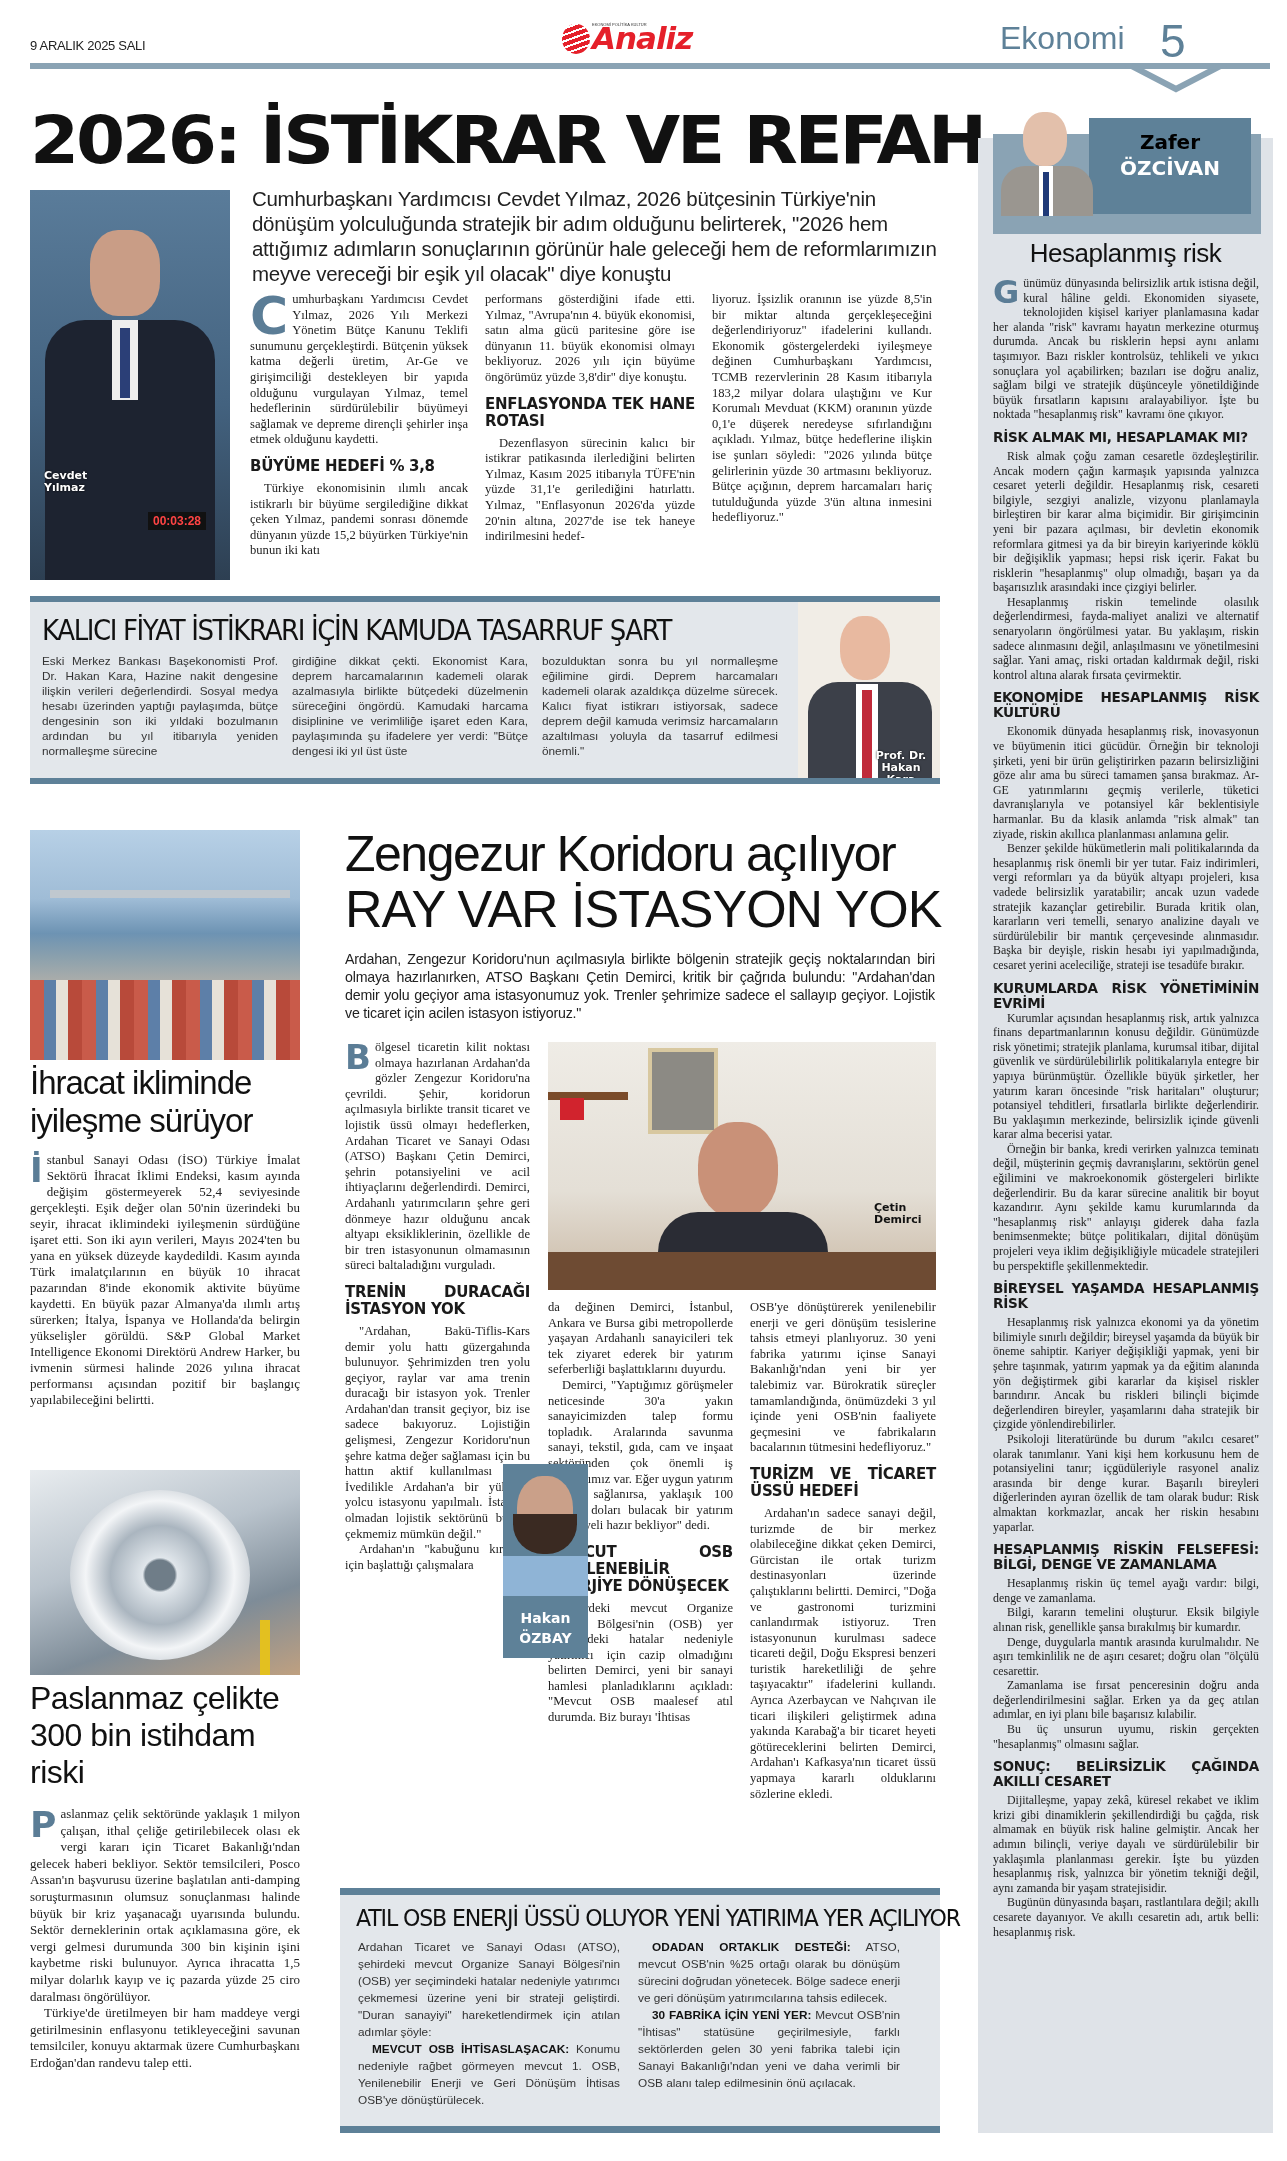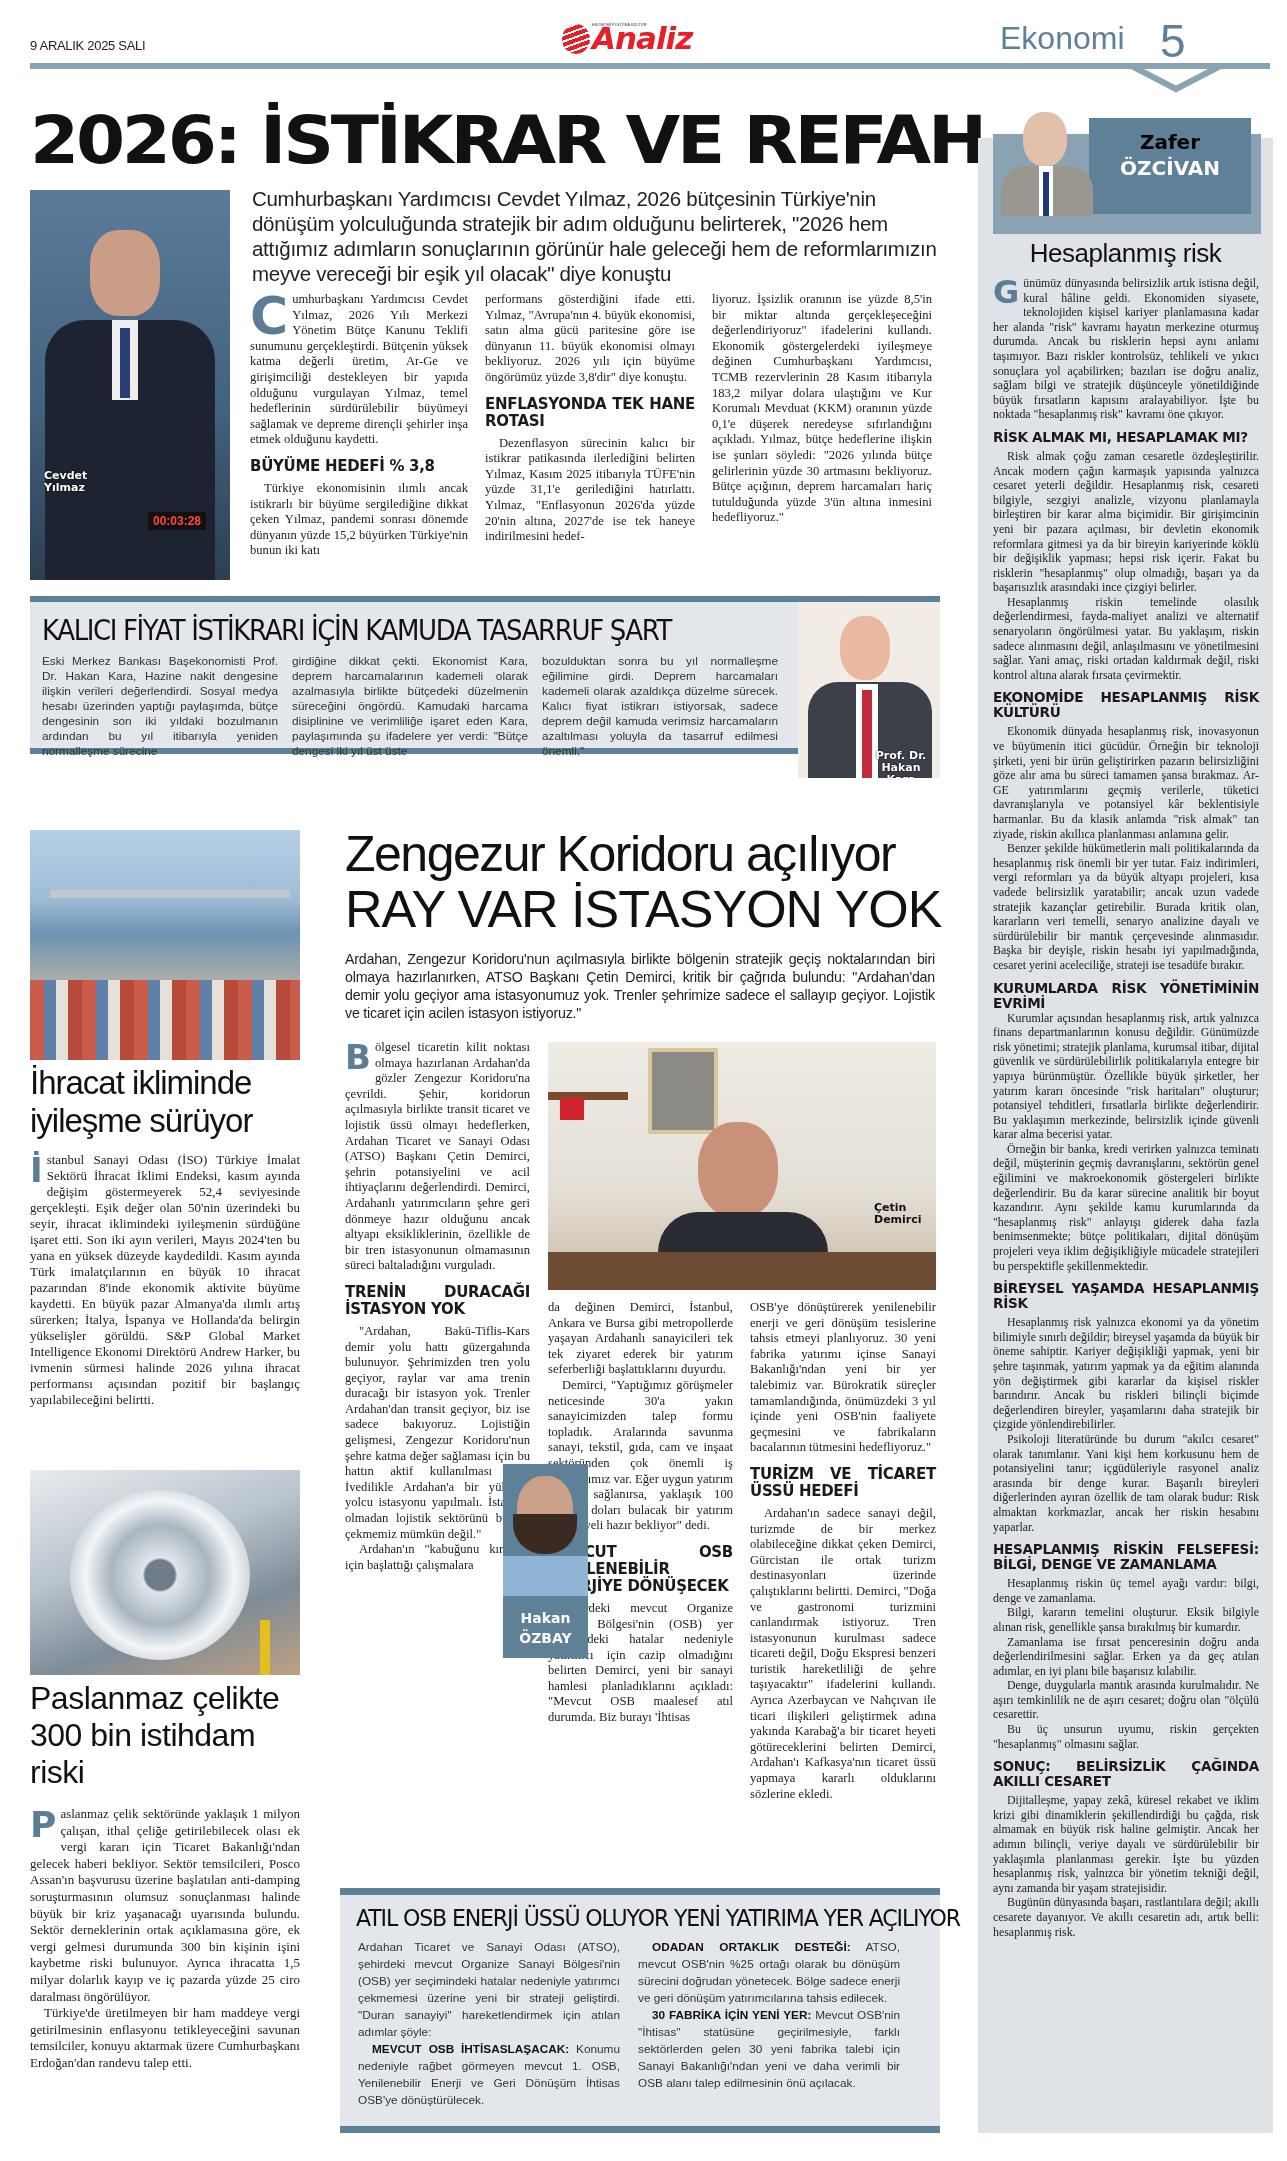--- a/index.html
+++ b/index.html
@@ -52,21 +52,21 @@
 </div>
 <div class="col body-text" style="left:485px;top:292px;width:210px">
   <p class="noind">performans gösterdiğini ifade etti. Yılmaz, "Avrupa'nın 4. büyük ekonomisi, satın alma gücü paritesine göre ise dünyanın 11. büyük ekonomisi olmayı bekliyoruz. 2026 yılı için büyüme öngörümüz yüzde 3,8'dir" diye konuştu.</p>
   <div class="sub">ENFLASYONDA TEK HANE ROTASI</div>
   <p>Dezenflasyon sürecinin kalıcı bir istikrar patikasında ilerlediğini belirten Yılmaz, Kasım 2025 itibarıyla TÜFE'nin yüzde 31,1'e gerilediğini hatırlattı. Yılmaz, "Enflasyonun 2026'da yüzde 20'nin altına, 2027'de ise tek haneye indirilmesini hedef-</p>
 </div>
 <div class="col body-text" style="left:712px;top:292px;width:220px">
   <p class="noind">liyoruz. İşsizlik oranının ise yüzde 8,5'in bir miktar altında gerçekleşeceğini değerlendiriyoruz" ifadelerini kullandı. Ekonomik göstergelerdeki iyileşmeye değinen Cumhurbaşkanı Yardımcısı, TCMB rezervlerinin 28 Kasım itibarıyla 183,2 milyar dolara ulaştığını ve Kur Korumalı Mevduat (KKM) oranının yüzde 0,1'e düşerek neredeyse sıfırlandığını açıkladı. Yılmaz, bütçe hedeflerine ilişkin ise şunları söyledi: "2026 yılında bütçe gelirlerinin yüzde 30 artmasını bekliyoruz. Bütçe açığının, deprem harcamaları hariç tutulduğunda yüzde 3'ün altına inmesini hedefliyoruz."</p>
 </div>
 
-<div class="abs" style="left:30px;top:596px;width:910px;height:158px;background:#e3e7eb;border-top:6px solid #5e8198;border-bottom:6px solid #5e8198">
+<div class="abs" style="left:30px;top:596px;width:910px;height:188px;background:#e3e7eb;border-top:6px solid #5e8198;border-bottom:6px solid #5e8198">
   <div class="abs cond" style="left:12px;top:12px;font-size:28px;color:#111;letter-spacing:-1.5px;transform:scaleX(0.93);transform-origin:left;white-space:nowrap">KALICI FİYAT İSTİKRARI İÇİN KAMUDA TASARRUF ŞART</div>
   <div class="abs sans" style="left:12px;top:52px;width:236px;font-size:11.8px;line-height:15px;text-align:justify;color:#333">Eski Merkez Bankası Başekonomisti Prof. Dr. Hakan Kara, Hazine nakit dengesine ilişkin verileri değerlendirdi. Sosyal medya hesabı üzerinden yaptığı paylaşımda, bütçe dengesinin son iki yıldaki bozulmanın ardından bu yıl itibarıyla yeniden normalleşme sürecine</div>
   <div class="abs sans" style="left:262px;top:52px;width:236px;font-size:11.8px;line-height:15px;text-align:justify;color:#333">girdiğine dikkat çekti. Ekonomist Kara, deprem harcamalarının kademeli olarak azalmasıyla birlikte bütçedeki düzelmenin süreceğini öngördü. Kamudaki harcama disiplinine ve verimliliğe işaret eden Kara, paylaşımında şu ifadelere yer verdi: "Bütçe dengesi iki yıl üst üste</div>
   <div class="abs sans" style="left:512px;top:52px;width:236px;font-size:11.8px;line-height:15px;text-align:justify;color:#333">bozulduktan sonra bu yıl normalleşme eğilimine girdi. Deprem harcamaları kademeli olarak azaldıkça düzelme sürecek. Kalıcı fiyat istikrarı istiyorsak, sadece deprem değil kamuda verimsiz harcamaların azaltılması yoluyla da tasarruf edilmesi önemli."</div>
   <div class="photo" style="left:768px;top:0;width:142px;height:176px;background:#f1ede6">
     <div style="position:absolute;left:42px;top:14px;width:50px;height:64px;border-radius:45%;background:#e8b9a0"></div>
     <div style="position:absolute;left:10px;top:80px;width:124px;height:100px;border-radius:30px 30px 0 0;background:#3c4049"></div>
     <div style="position:absolute;left:58px;top:82px;width:22px;height:94px;background:#fff"></div>
     <div style="position:absolute;left:64px;top:88px;width:10px;height:88px;background:#c02a3a"></div>
     <div class="cap" style="left:70px;top:148px;width:66px;text-align:center">Prof. Dr. Hakan Kara</div>
@@ -172,20 +172,20 @@
       <p>Benzer şekilde hükümetlerin mali politikalarında da hesaplanmış risk önemli bir yer tutar. Faiz indirimleri, vergi reformları ya da büyük altyapı projeleri, kısa vadede belirsizlik yaratabilir; ancak uzun vadede stratejik kazançlar getirebilir. Burada kritik olan, kararların veri temelli, senaryo analizine dayalı ve sürdürülebilir bir mantık çerçevesinde alınmasıdır. Başka bir deyişle, riskin hesabı iyi yapılmadığında, cesaret yerini aceleciliğe, strateji ise tesadüfe bırakır.</p>
       <div class="sub" style="font-size: 13.6px; line-height: 15px; margin: 8px 0px 0;">KURUMLARDA RİSK YÖNETİMİNİN EVRİMİ</div>
       <p>Kurumlar açısından hesaplanmış risk, artık yalnızca finans departmanlarının konusu değildir. Günümüzde risk yönetimi; stratejik planlama, kurumsal itibar, dijital güvenlik ve sürdürülebilirlik politikalarıyla entegre bir yapıya bürünmüştür. Özellikle büyük şirketler, her yatırım kararı öncesinde "risk haritaları" oluşturur; potansiyel tehditleri, fırsatlarla birlikte değerlendirir. Bu yaklaşımın merkezinde, belirsizlik içinde güvenli karar alma becerisi yatar.</p>
       <p>Örneğin bir banka, kredi verirken yalnızca teminatı değil, müşterinin geçmiş davranışlarını, sektörün genel eğilimini ve makroekonomik göstergeleri birlikte değerlendirir. Bu da karar sürecine analitik bir boyut kazandırır. Aynı şekilde kamu kurumlarında da "hesaplanmış risk" anlayışı giderek daha fazla benimsenmekte; bütçe politikaları, dijital dönüşüm projeleri veya iklim değişikliğiyle mücadele stratejileri bu perspektifle şekillenmektedir.</p>
       <div class="sub" style="font-size: 13.6px; line-height: 15px; margin: 8px 0px 4px;">BİREYSEL YAŞAMDA HESAPLANMIŞ RİSK</div>
       <p>Hesaplanmış risk yalnızca ekonomi ya da yönetim bilimiyle sınırlı değildir; bireysel yaşamda da büyük bir öneme sahiptir. Kariyer değişikliği yapmak, yeni bir şehre taşınmak, yatırım yapmak ya da eğitim alanında yön değiştirmek gibi kararlar da kişisel riskler barındırır. Ancak bu riskleri bilinçli biçimde değerlendiren bireyler, yaşamlarını daha stratejik bir çizgide yönlendirebilirler.</p>
       <p>Psikoloji literatüründe bu durum "akılcı cesaret" olarak tanımlanır. Yani kişi hem korkusunu hem de potansiyelini tanır; içgüdüleriyle rasyonel analiz arasında bir denge kurar. Başarılı bireyleri diğerlerinden ayıran özellik de tam olarak budur: Risk almaktan korkmazlar, ancak her riskin hesabını yaparlar.</p>
       <div class="sub" style="font-size: 13.6px; line-height: 15px; margin: 8px 0px 4px;">HESAPLANMIŞ RİSKİN FELSEFESİ: BİLGİ, DENGE VE ZAMANLAMA</div>
       <p>Hesaplanmış riskin üç temel ayağı vardır: bilgi, denge ve zamanlama.</p>
       <p>Bilgi, kararın temelini oluşturur. Eksik bilgiyle alınan risk, genellikle şansa bırakılmış bir kumardır.</p>
+      <p>Denge, duygularla mantık arasında kurulmalıdır. Ne aşırı temkinlilik ne de aşırı cesaret; doğru olan "ölçülü cesarettir.</p>
       <p>Zamanlama ise fırsat penceresinin doğru anda değerlendirilmesini sağlar. Erken ya da geç atılan adımlar, en iyi planı bile başarısız kılabilir.</p>
-      <p>Denge, duygularla mantık arasında kurulmalıdır. Ne aşırı temkinlilik ne de aşırı cesaret; doğru olan "ölçülü cesarettir.</p>
       <p>Bu üç unsurun uyumu, riskin gerçekten "hesaplanmış" olmasını sağlar.</p>
       <div class="sub" style="font-size: 13.6px; line-height: 15px; margin: 8px 0px 4px;">SONUÇ: BELİRSİZLİK ÇAĞINDA AKILLI CESARET</div>
       <p>Dijitalleşme, yapay zekâ, küresel rekabet ve iklim krizi gibi dinamiklerin şekillendirdiği bu çağda, risk almamak en büyük risk haline gelmiştir. Ancak her adımın bilinçli, veriye dayalı ve sürdürülebilir bir yaklaşımla planlanması gerekir. İşte bu yüzden hesaplanmış risk, yalnızca bir yönetim tekniği değil, aynı zamanda bir yaşam stratejisidir.</p>
       <p>Bugünün dünyasında başarı, rastlantılara değil; akıllı cesarete dayanıyor. Ve akıllı cesaretin adı, artık belli: hesaplanmış risk.</p>
     </div>
 </div>
 
 </body></html>

